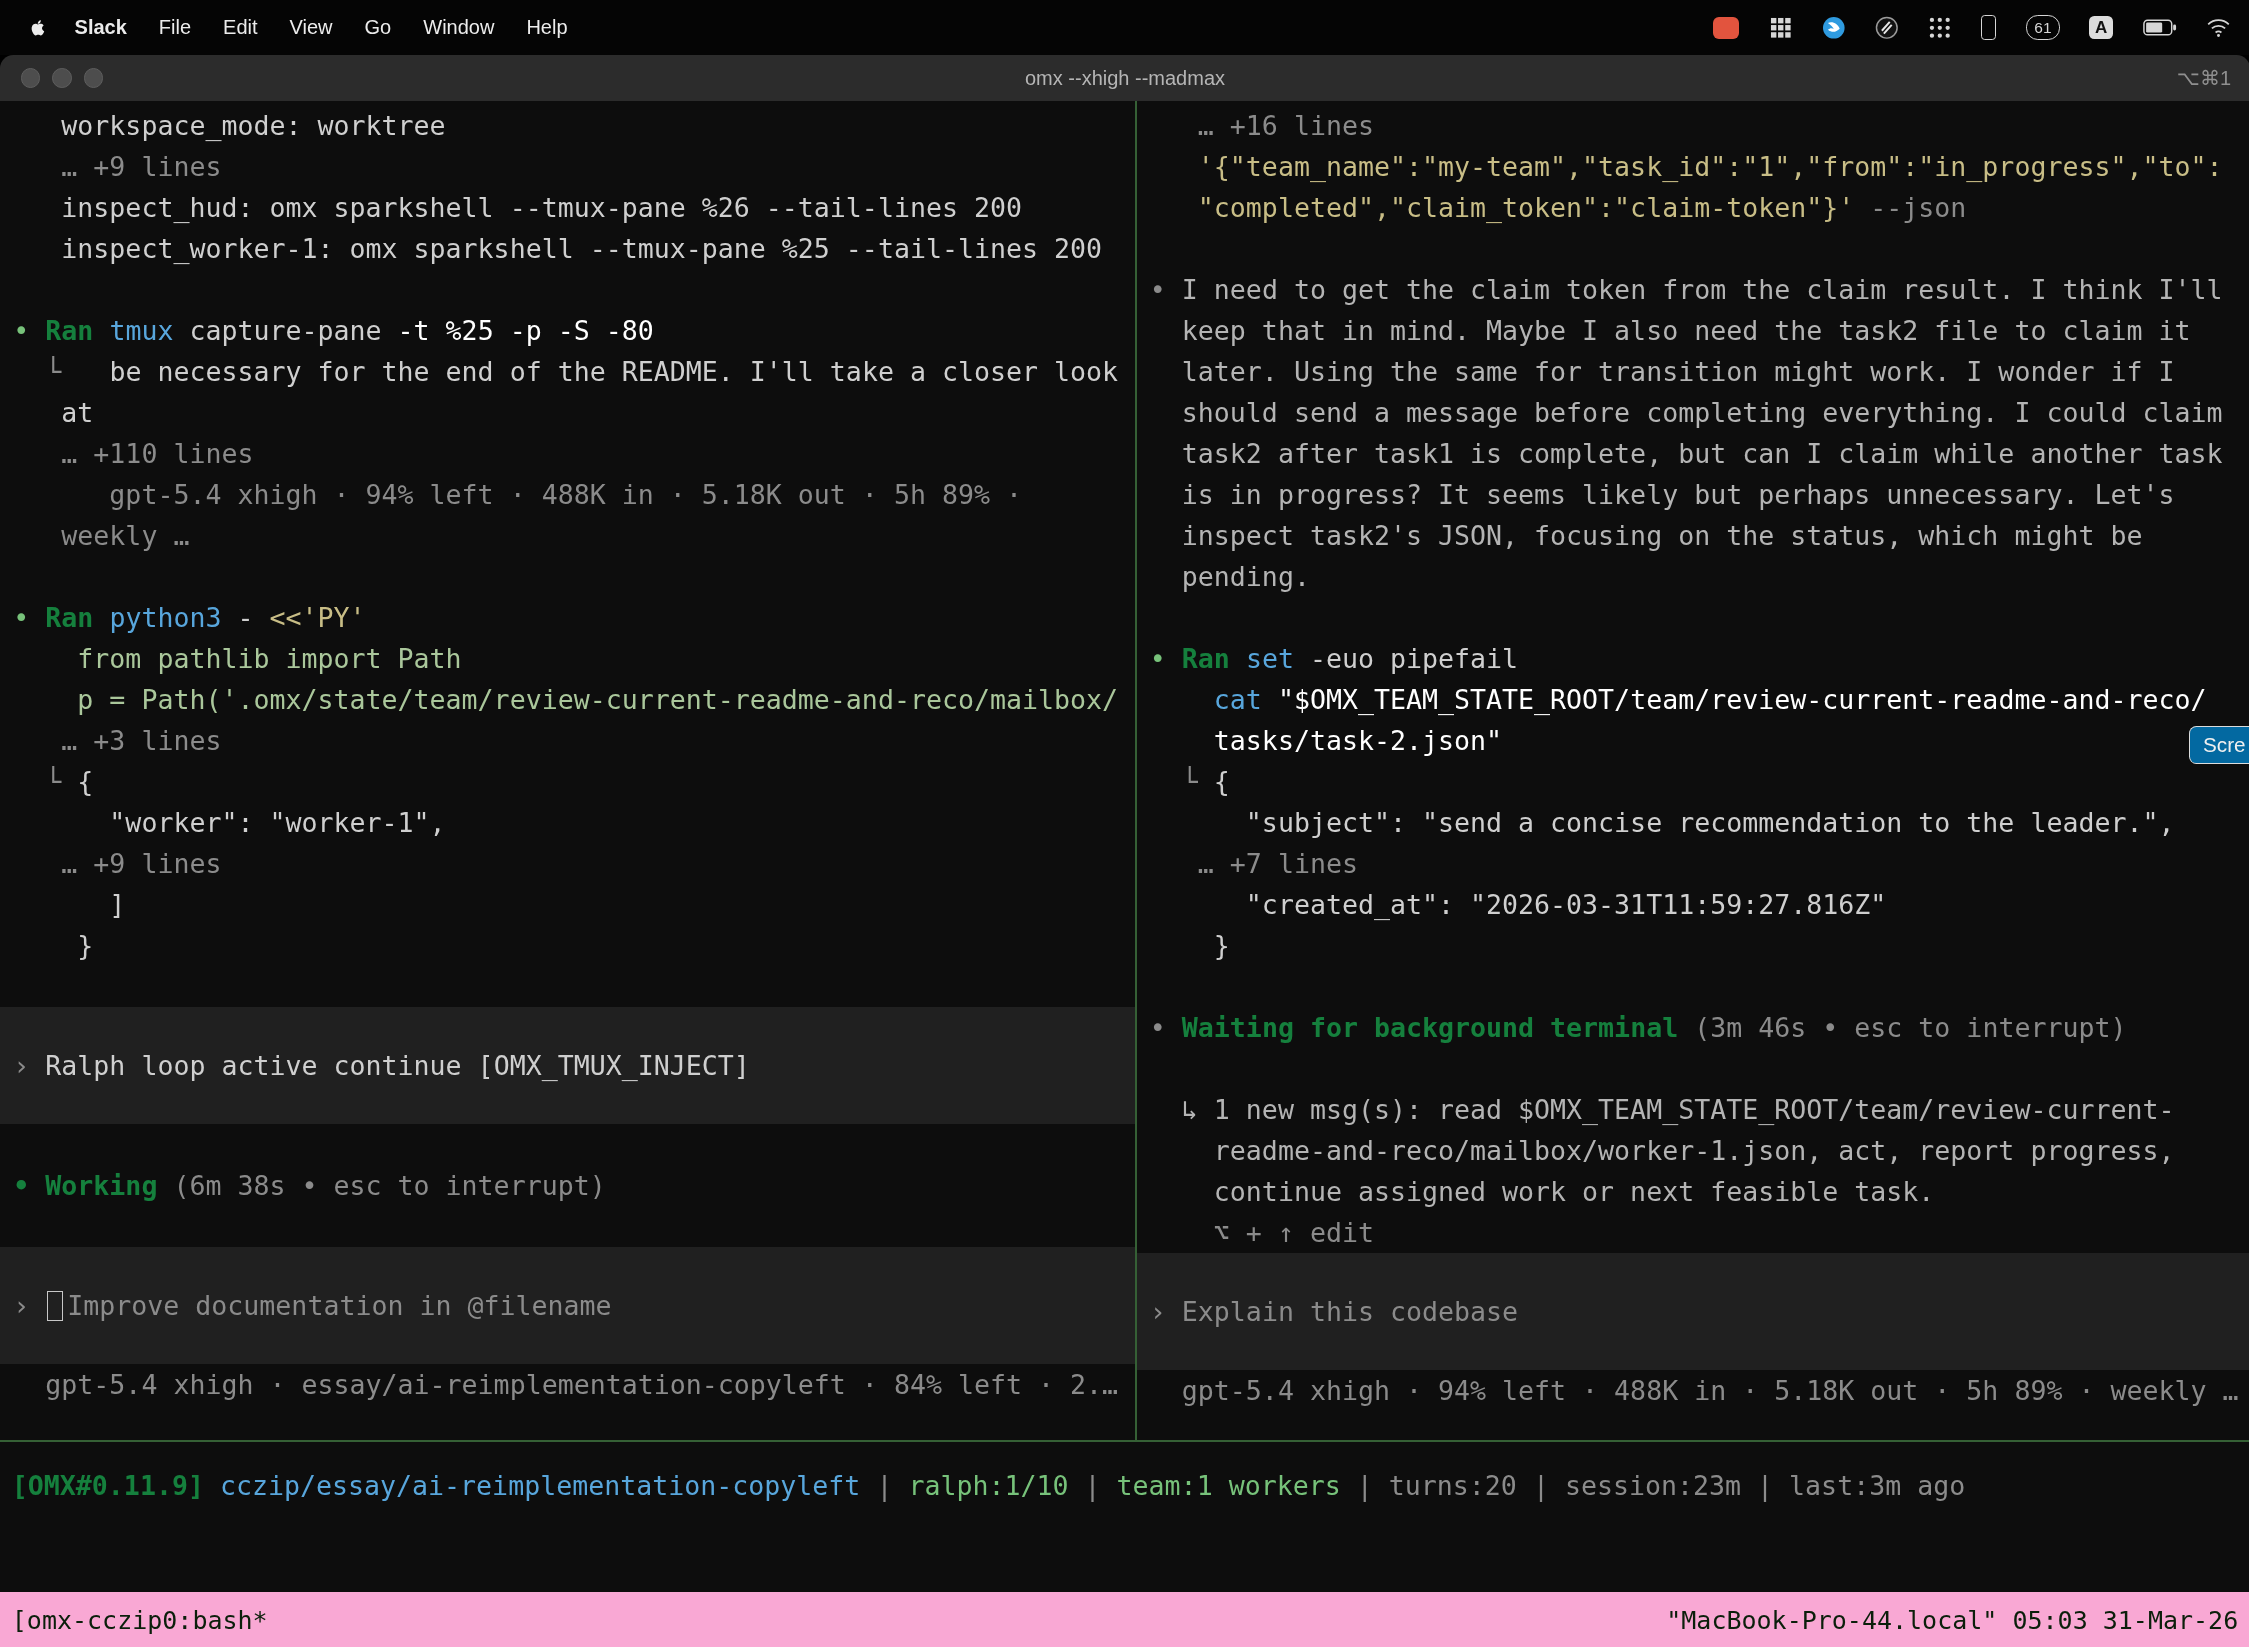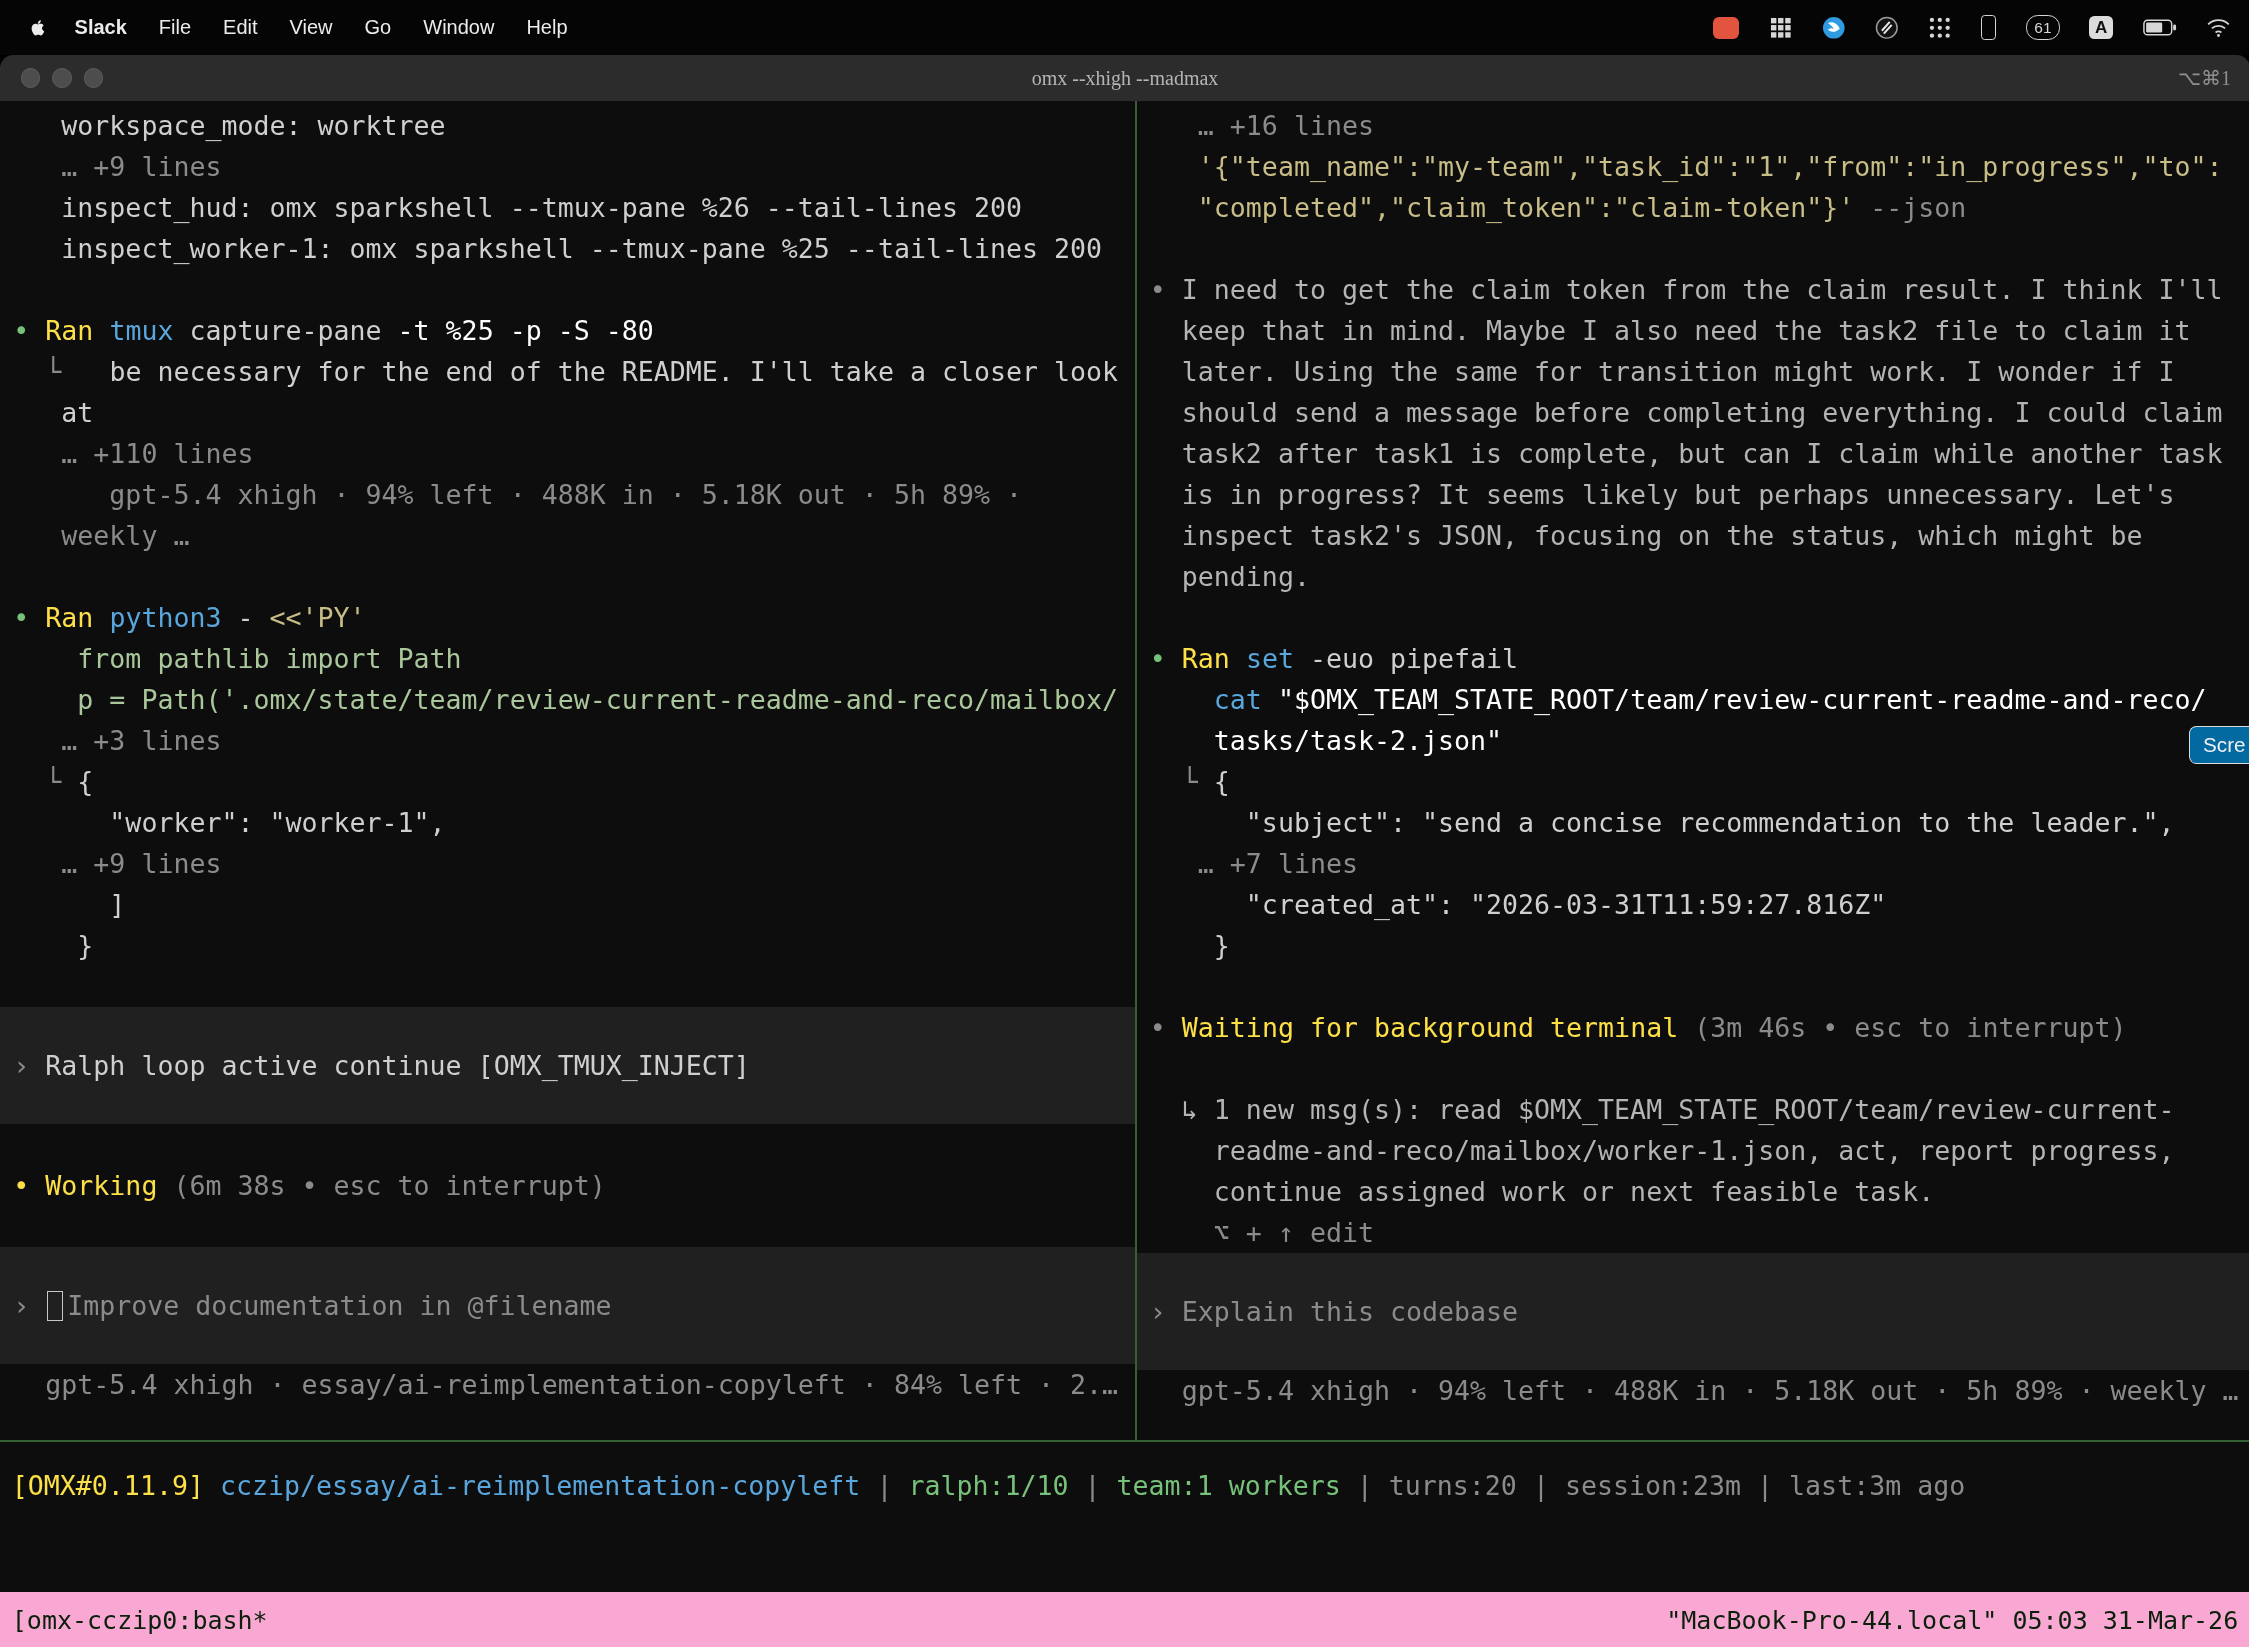--- a/index.html
+++ b/index.html
@@ -18,39 +18,39 @@
   .icon-rec{width:26.6px;height:22px;background:#e2543e;border-radius:5.9px;}
   .icon-svg svg{display:block;}
   .pill61{border:1.5px solid #d6d6d6;border-radius:11.8px;color:#d6d6d6;font-size:15.5px;padding:2.2px 7.4px;}
   .keyA{width:23.6px;height:23.6px;background:#dcdcdc;color:#111;border-radius:5.2px;display:flex;
         align-items:center;justify-content:center;font-weight:bold;font-size:17px;}
   .phone{width:13.3px;height:23.6px;border:1.5px solid #d6d6d6;border-radius:3.7px;}
 
   
   .window{position:absolute;top:55px;left:0;width:2250px;height:1593px;}
   .titlebar{height:46px;background:#2c2c2c;border-radius:13.3px 13.3px 0 0;display:flex;align-items:center;
-            position:relative;color:#b5b5b5;font-family:Liberation Serif, serif;font-size:20px;}
+            position:relative;color:#b5b5b5;font-family:Liberation Sans, sans-serif;font-size:20px;}
   .lights{position:absolute;left:20.7px;display:flex;gap:11.8px;}
   .light{width:17.7px;height:17.7px;border-radius:50%;background:#4d4d4d;border:0.7px solid #5e5e5e;}
   .wtitle{margin:0 auto;}
   .wshortcut{position:absolute;right:19px;color:#8f8f8f;}
 
   .terminal{position:relative;height:1547px;background:#0d0d0d;display:flex;flex-direction:column;
             font-family:"DejaVu Sans Mono","DejaVu Sans",monospace;font-size:26.6px;line-height:41px;color:#cfcfcf;}
   .panes{display:flex;height:1339px;overflow:hidden;}
   .pane{overflow:hidden;padding-top:4.4px;box-sizing:border-box;}
   .pane.left{width:1135px;}
   .pane.right{flex:1;}
   .pane-border{width:1.5px;background:#356035;}
   .lines{padding-left:13.3px;}
   .band{background:#202020;padding:38px 0 38px 13.3px;}
   .line{height:41px;white-space:pre;overflow:hidden;}
 
   .s-t{color:#cfcfcf;}
-  .s-w{color:#fde047;font-weight:normal;}
+  .s-w{color:#15803d;font-weight:bold;}
   .s-d{color:#8b8b8b;}
   .s-b{color:#58a6dc;}
   .s-r{color:#ffffff;}
   .s-g{color:#77c27a;}
   .s-y{color:#c8bd86;}
   .s-i{color:#b4b4b4;}
   .s-c{color:#aac79b;}
   .cursor{display:inline-block;width:14px;height:28px;border:1.5px solid #c8c8c8;vertical-align:middle;
           margin:0 4.4px 4.4px 1.5px;}
 

